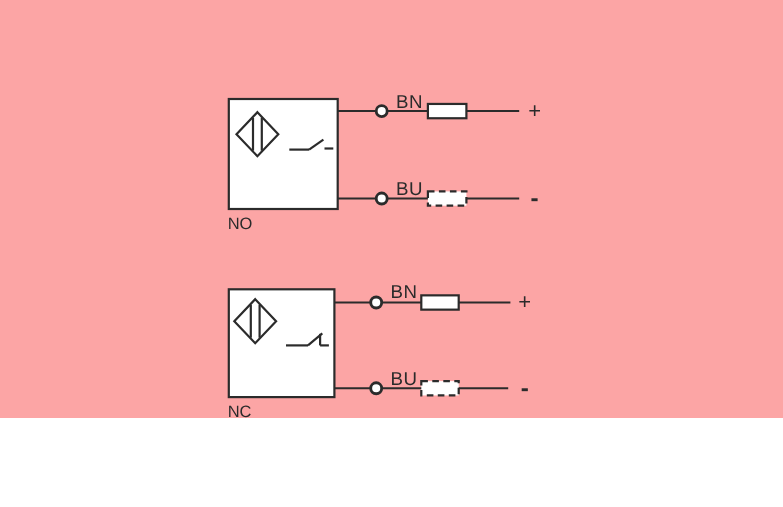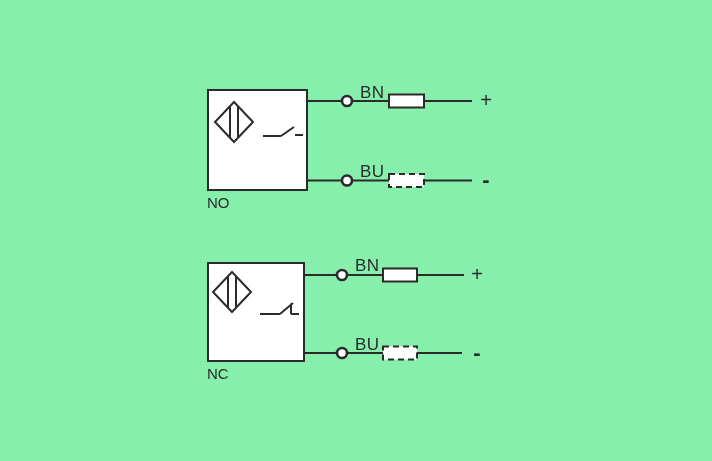--- a/index.html
+++ b/index.html
@@ -3,22 +3,22 @@
 <meta charset="utf-8">
 <style>
   html, body {
     margin: 0;
     padding: 0;
     background: #ffffff;
   }
   .canvas {
     position: relative;
     width: 712px;
-    height: 461px;
-    background: #86efac;
+    height: 380px;
+    background: #fca5a5;
     font-family: "Liberation Sans", sans-serif;
     overflow: hidden;
   }
   svg {
     display: block;
   }
   svg text {
     fill: #2b2b2b;
     font-family: "Liberation Sans", sans-serif;
   }

